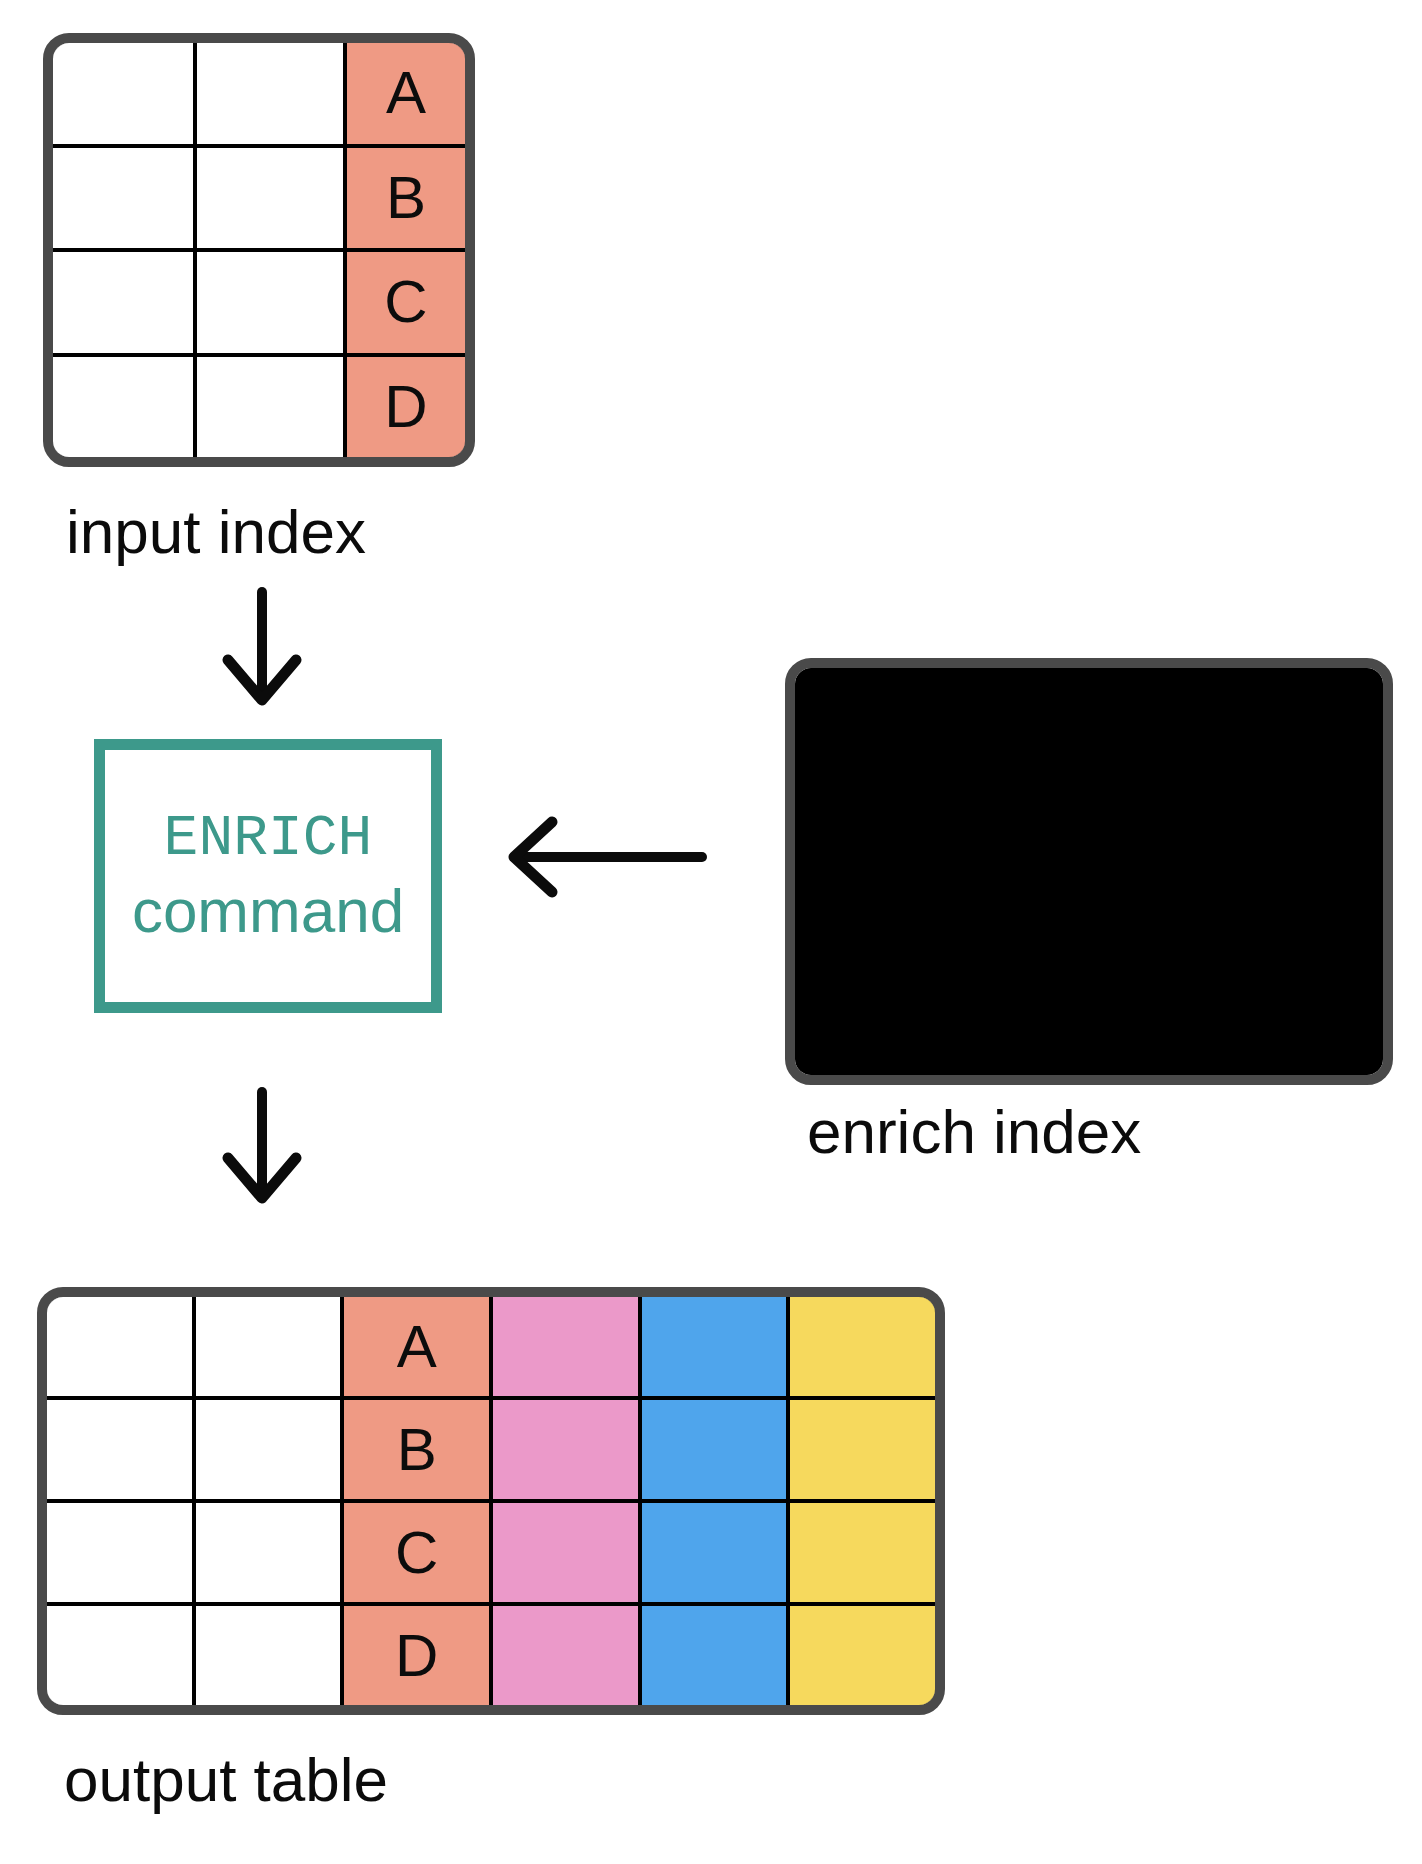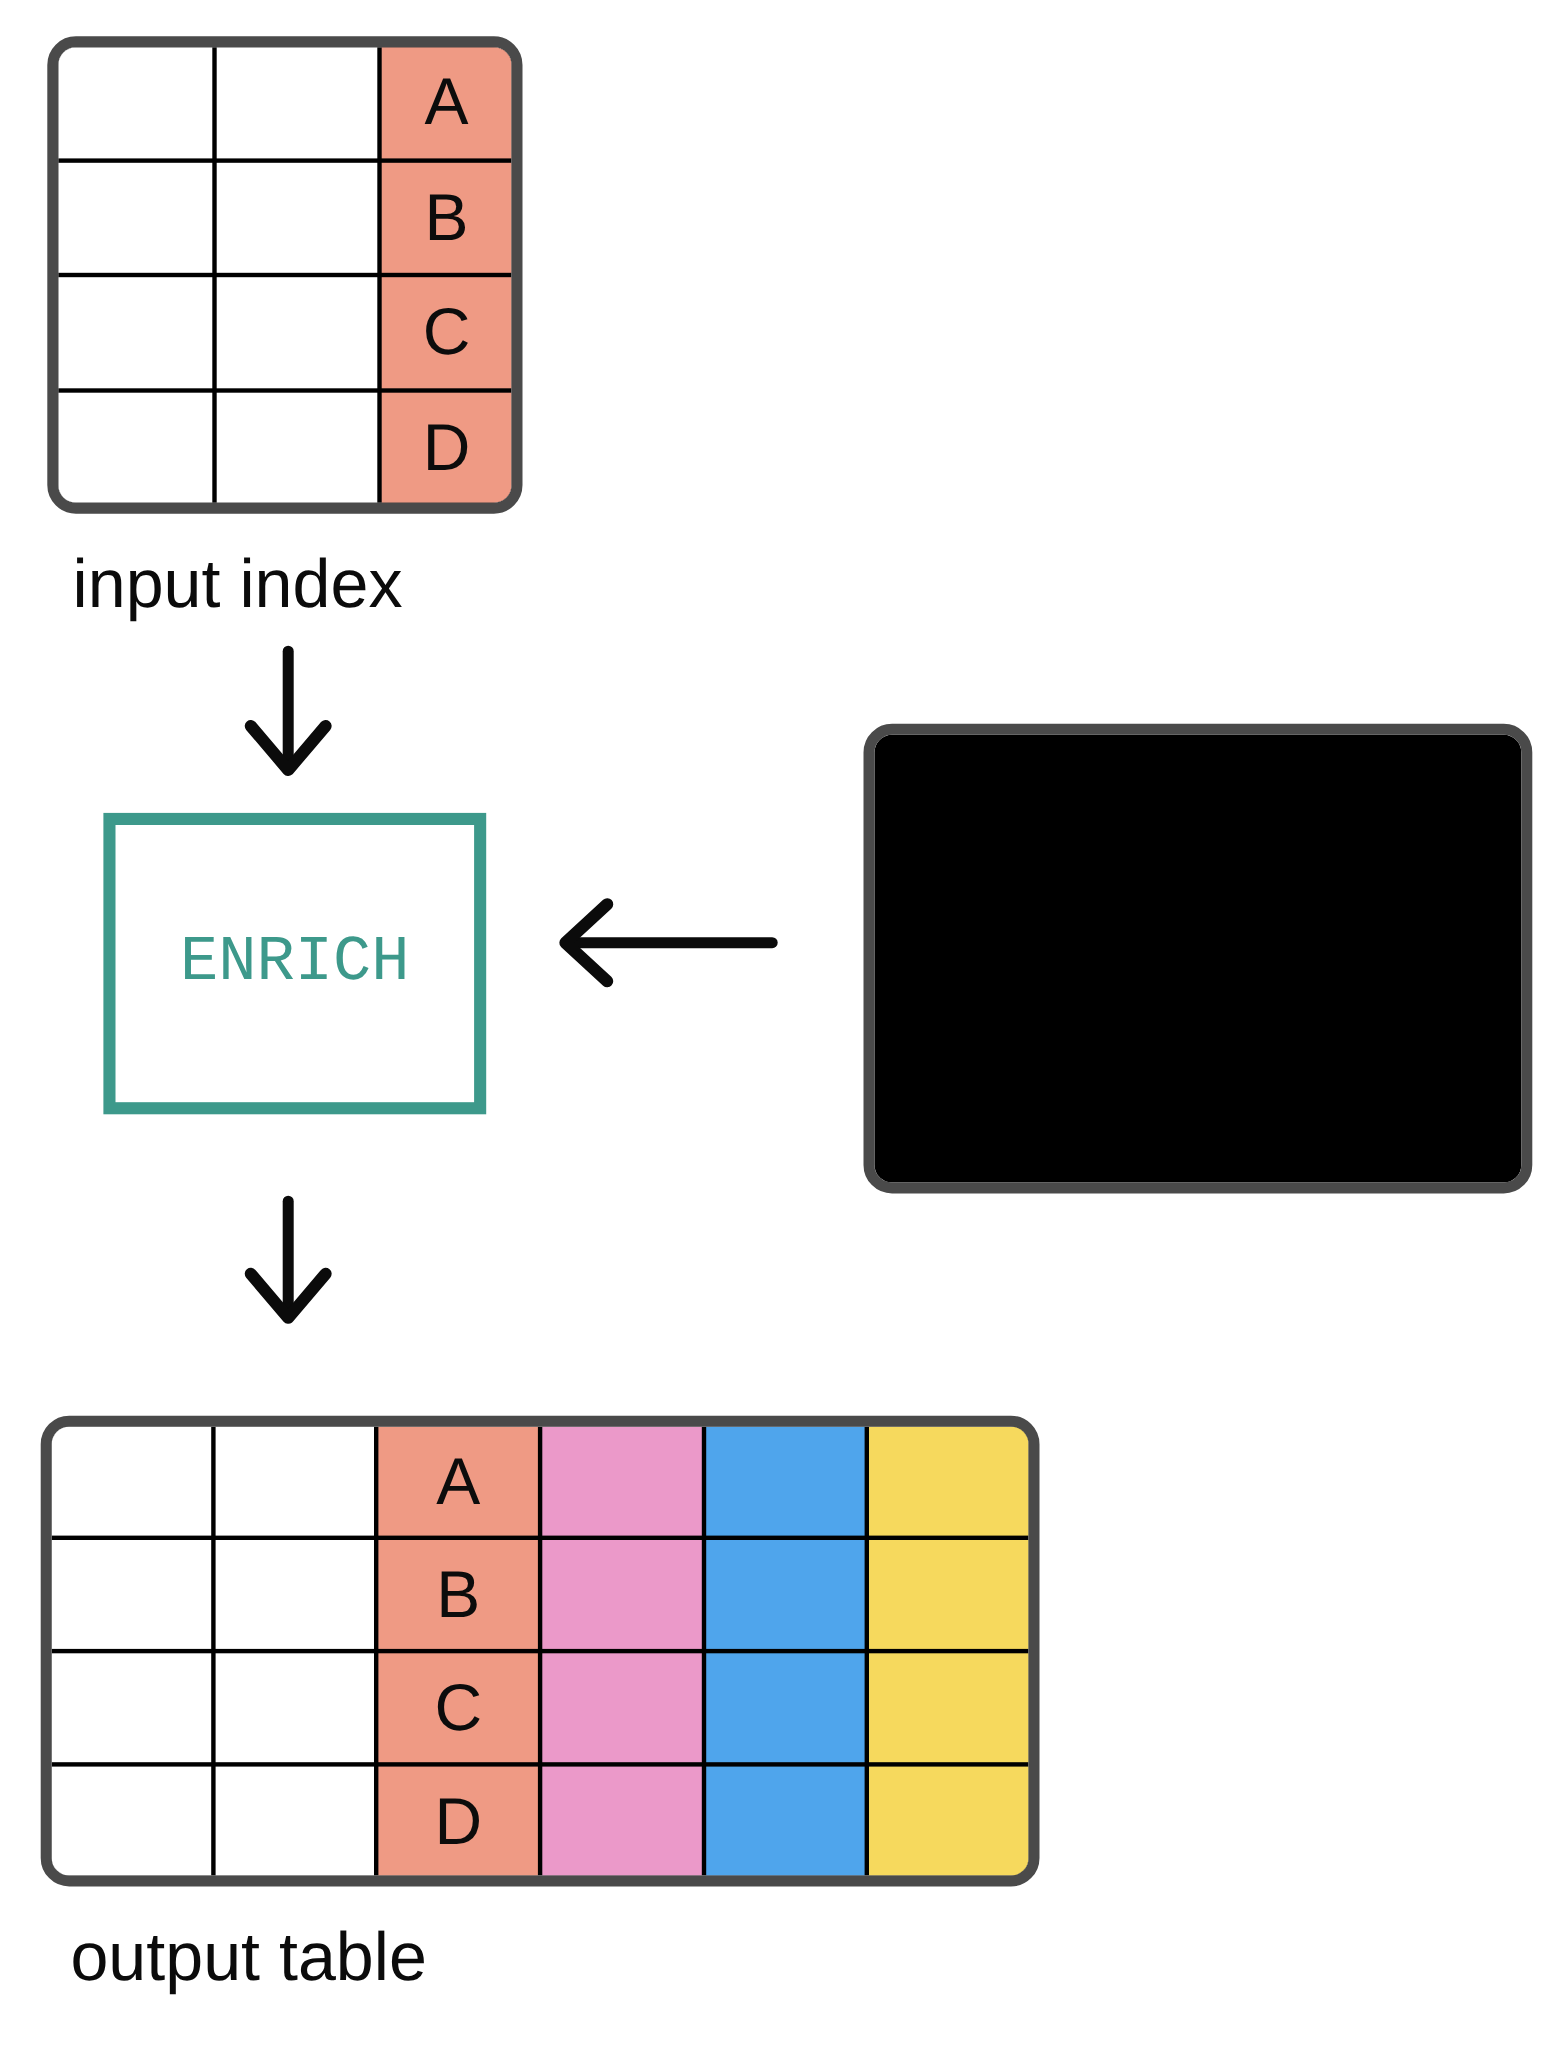--- a/index.html
+++ b/index.html
@@ -98,23 +98,25 @@
       <div class="cell" style="background: rgb(255, 255, 255);"></div>
       <div class="cell letter" style="background: rgb(239, 154, 132);">C</div>
       <div class="cell" style="background: rgb(255, 255, 255);"></div>
       <div class="cell" style="background: rgb(255, 255, 255);"></div>
       <div class="cell letter" style="background: rgb(239, 154, 132);">D</div>
     </div>
   <div class="lbl lbl-input">input index</div>
 
   <div class="cmd-box">
     <div class="cmd-line1">ENRICH</div>
+    <div class="cmd-line2">command</div>
   </div>
 
   <div class="tbl tbl-enrich"></div>
+  <div class="lbl lbl-enrich">enrich index</div>
 
   <div class="tbl tbl-output">
       <div class="cell" style="background: rgb(255, 255, 255);"></div>
       <div class="cell" style="background: rgb(255, 255, 255);"></div>
       <div class="cell letter" style="background: rgb(239, 154, 132);">A</div>
       <div class="cell" style="background: rgb(235, 153, 201);"></div>
       <div class="cell" style="background: rgb(79, 165, 236);"></div>
       <div class="cell" style="background: rgb(246, 217, 93);"></div>
       <div class="cell" style="background: rgb(255, 255, 255);"></div>
       <div class="cell" style="background: rgb(255, 255, 255);"></div>

